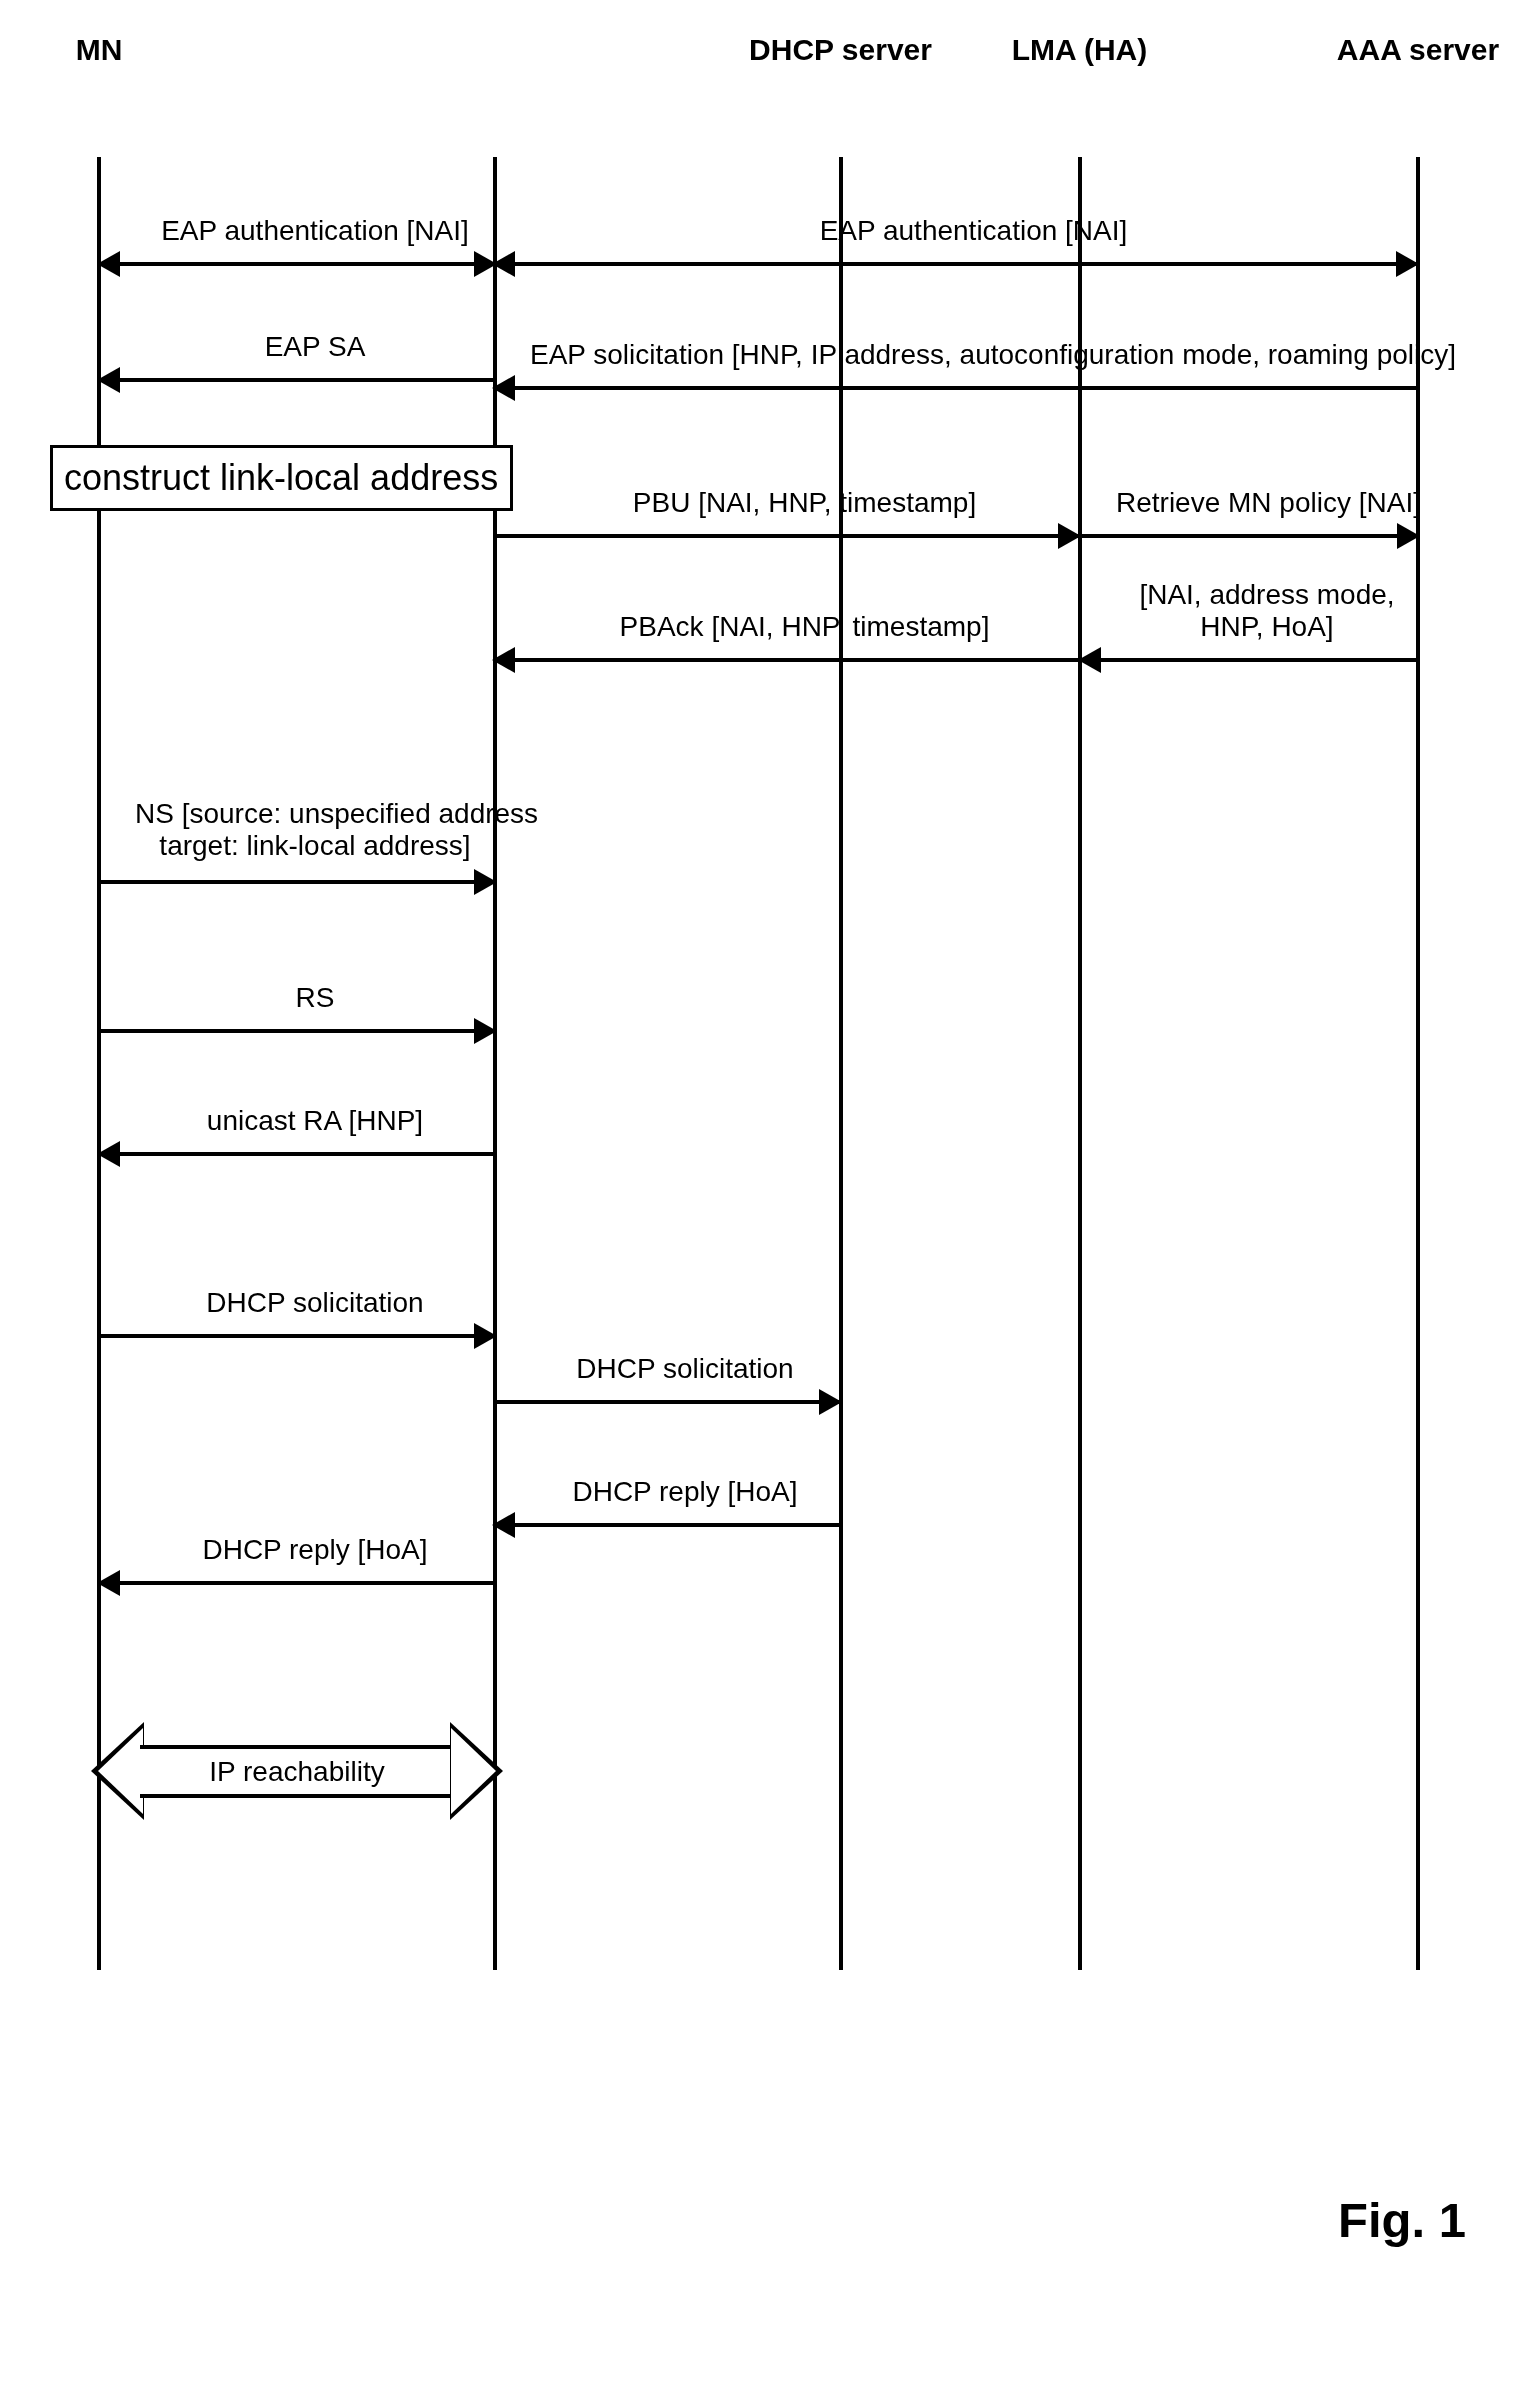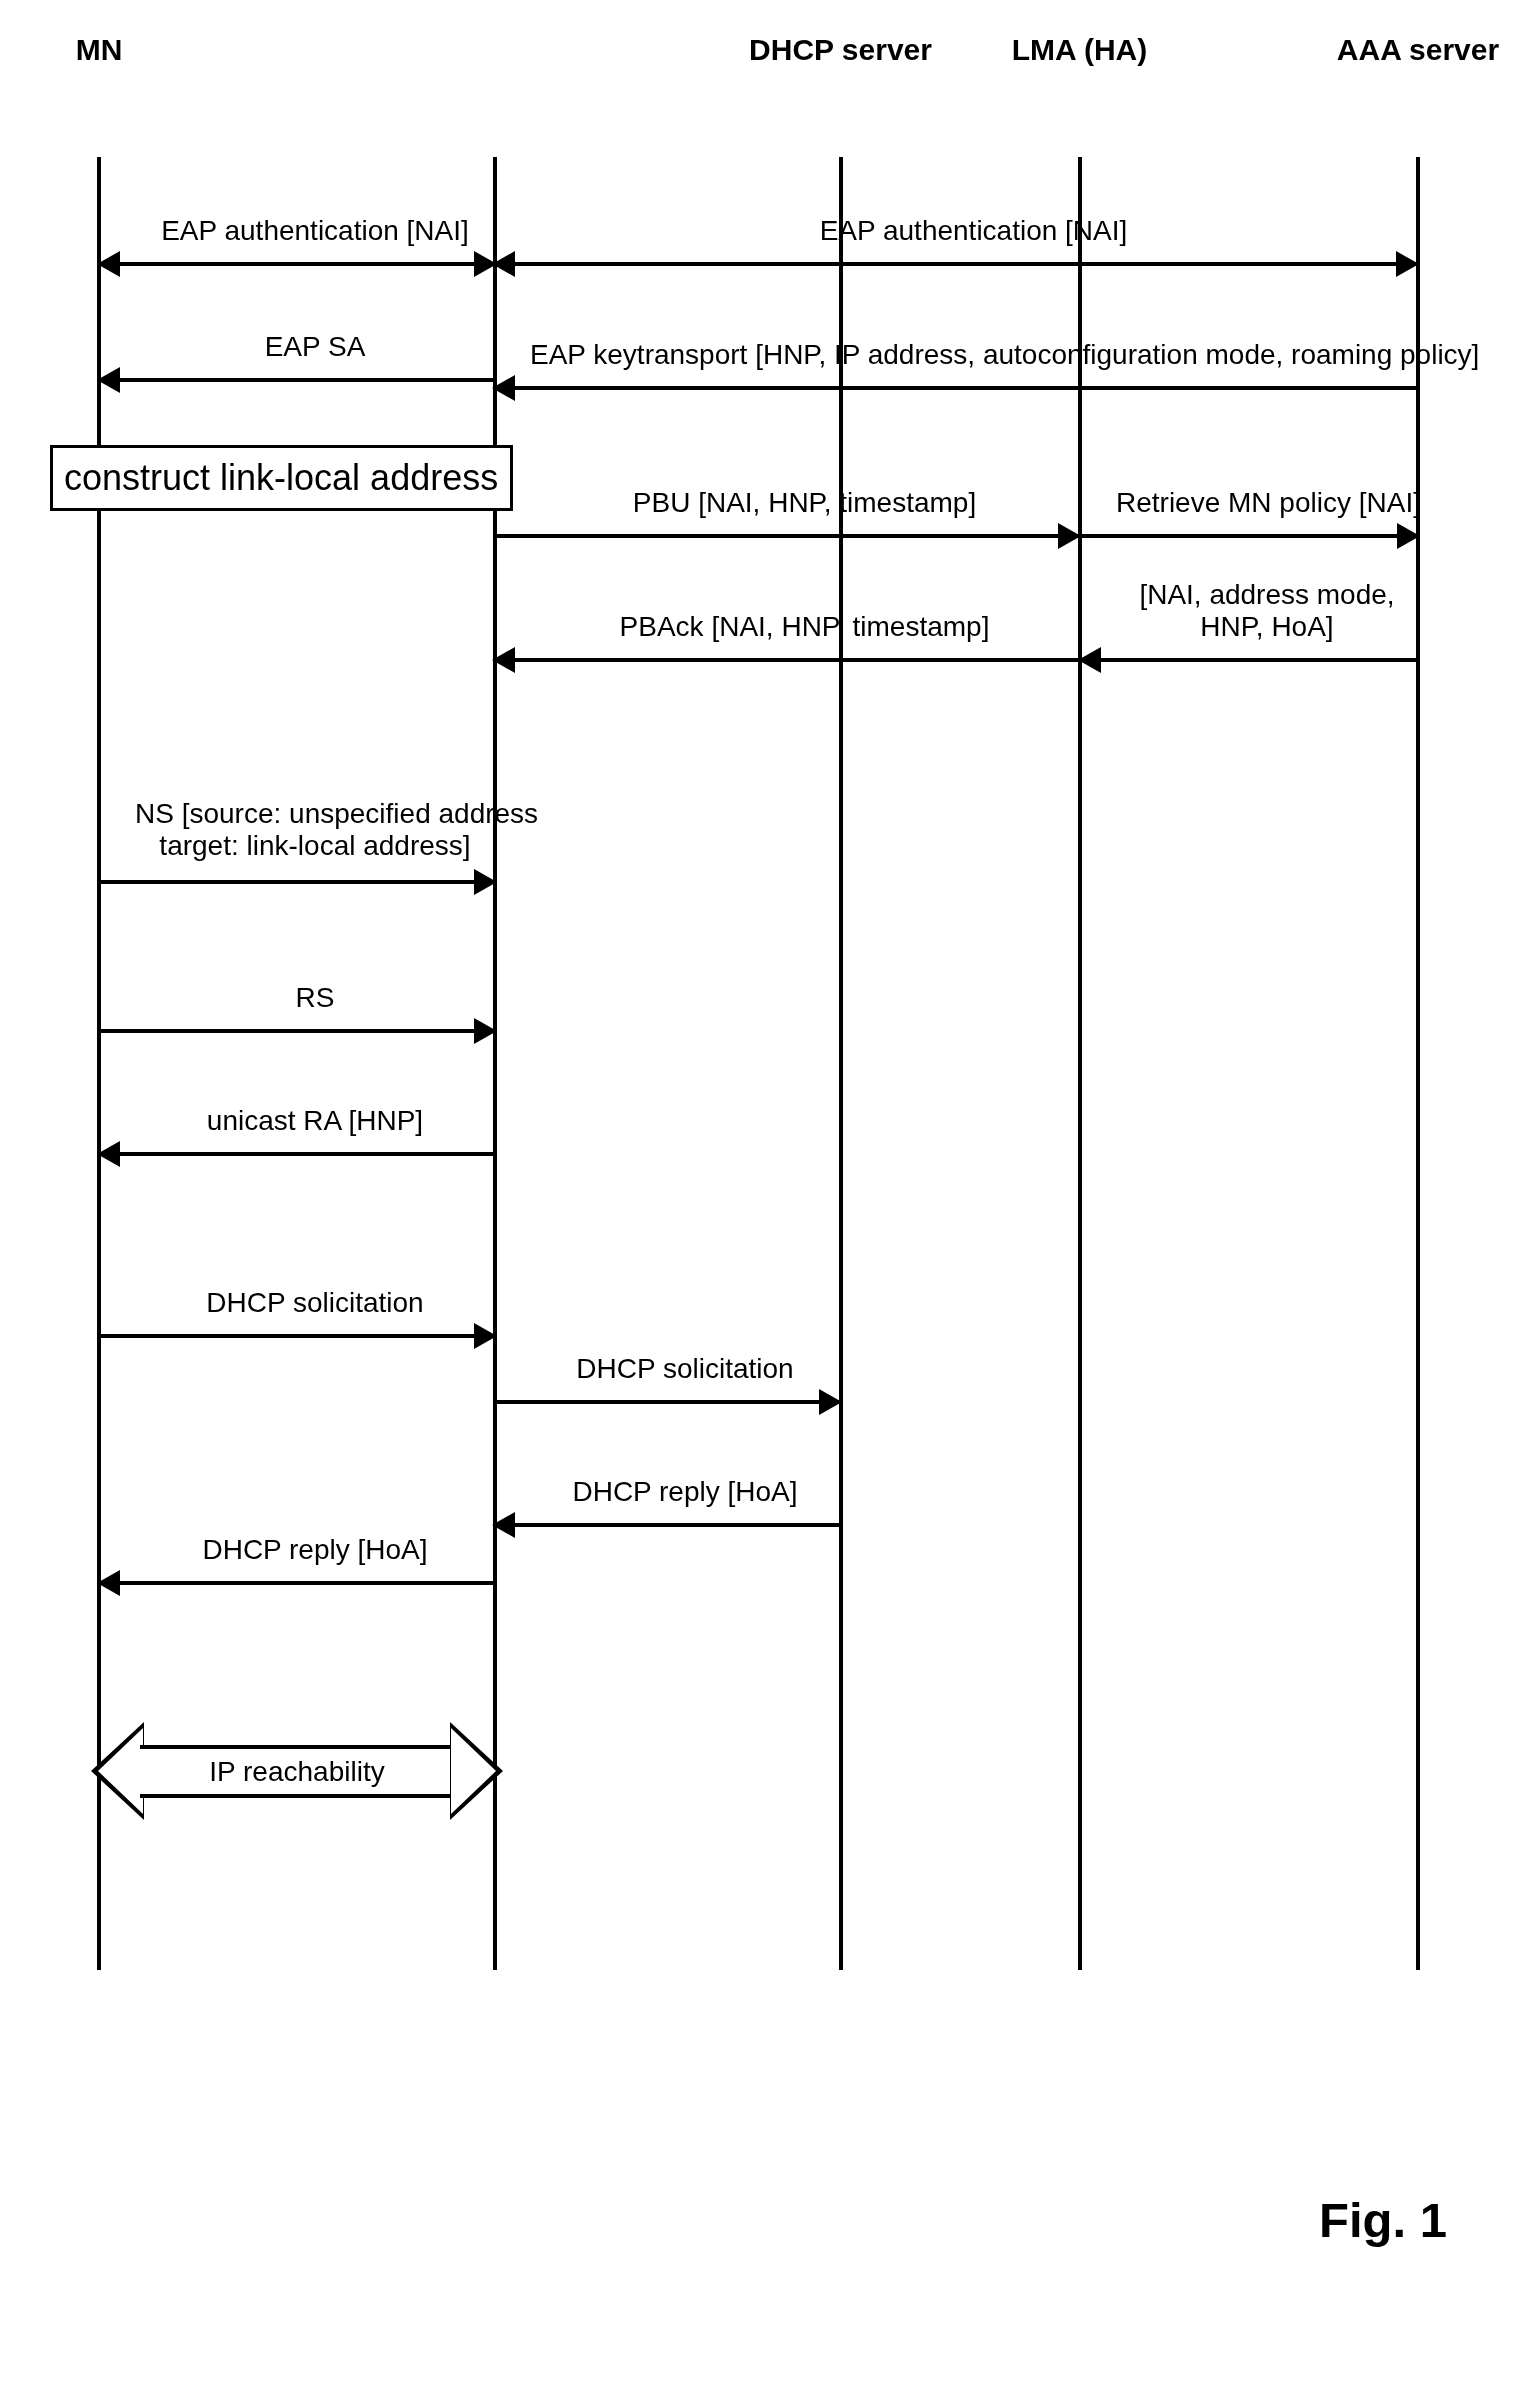--- a/index.html
+++ b/index.html
@@ -104,20 +104,21 @@
     width: 0; height: 0;
     border-top: 43px solid transparent;
     border-bottom: 43px solid transparent;
   }
   .blockarrow .tri-l::after { left: 7.4px;  border-right: 45px solid #fff; }
   .blockarrow .tri-r::after { right: 7.4px; border-left: 45px solid #fff; }
   .fig {
     position: absolute;
     font-weight: bold;
     font-size: 49px;
+    margin-left: 19px;
   }
 </style>
 </head>
 <body>
 
 <div class="diagram">
 
   <div class="actor-label" style="left:16.5px;  width:99px;">MN</div>
   <div class="actor-label" style="left:684px; width:247px;">DHCP server</div>
   <div class="actor-label" style="left:956px;width:181px;">LMA (HA)</div>
@@ -143,21 +144,21 @@
   </div>
 
   <div class="msg" style="left:66px; width:396px; top:330px;">
     <div class="line"></div>
       <div class="head-left"></div>
     <div class="lbl">EAP SA</div>
   </div>
   <div class="msg" style="left:461px; width:923px; top:338px;">
     <div class="line"></div>
       <div class="head-left"></div>
-    <div class="lbl">EAP keytransport [HNP, IP address, autoconfiguration mode, roaming policy]</div>
+    <div class="lbl">EAP solicitation [HNP, IP address, autoconfiguration mode, roaming policy]</div>
   </div>
 
   <div class="notebox" style="left:16.5px; top:412px;">construct link-local
 address</div>
 
   <div class="msg" style="left:461px; width:585px; top:486px;">
     <div class="line"></div>
       <div class="head-right"></div>
     <div class="lbl">PBU [NAI, HNP, timestamp]</div>
   </div>

